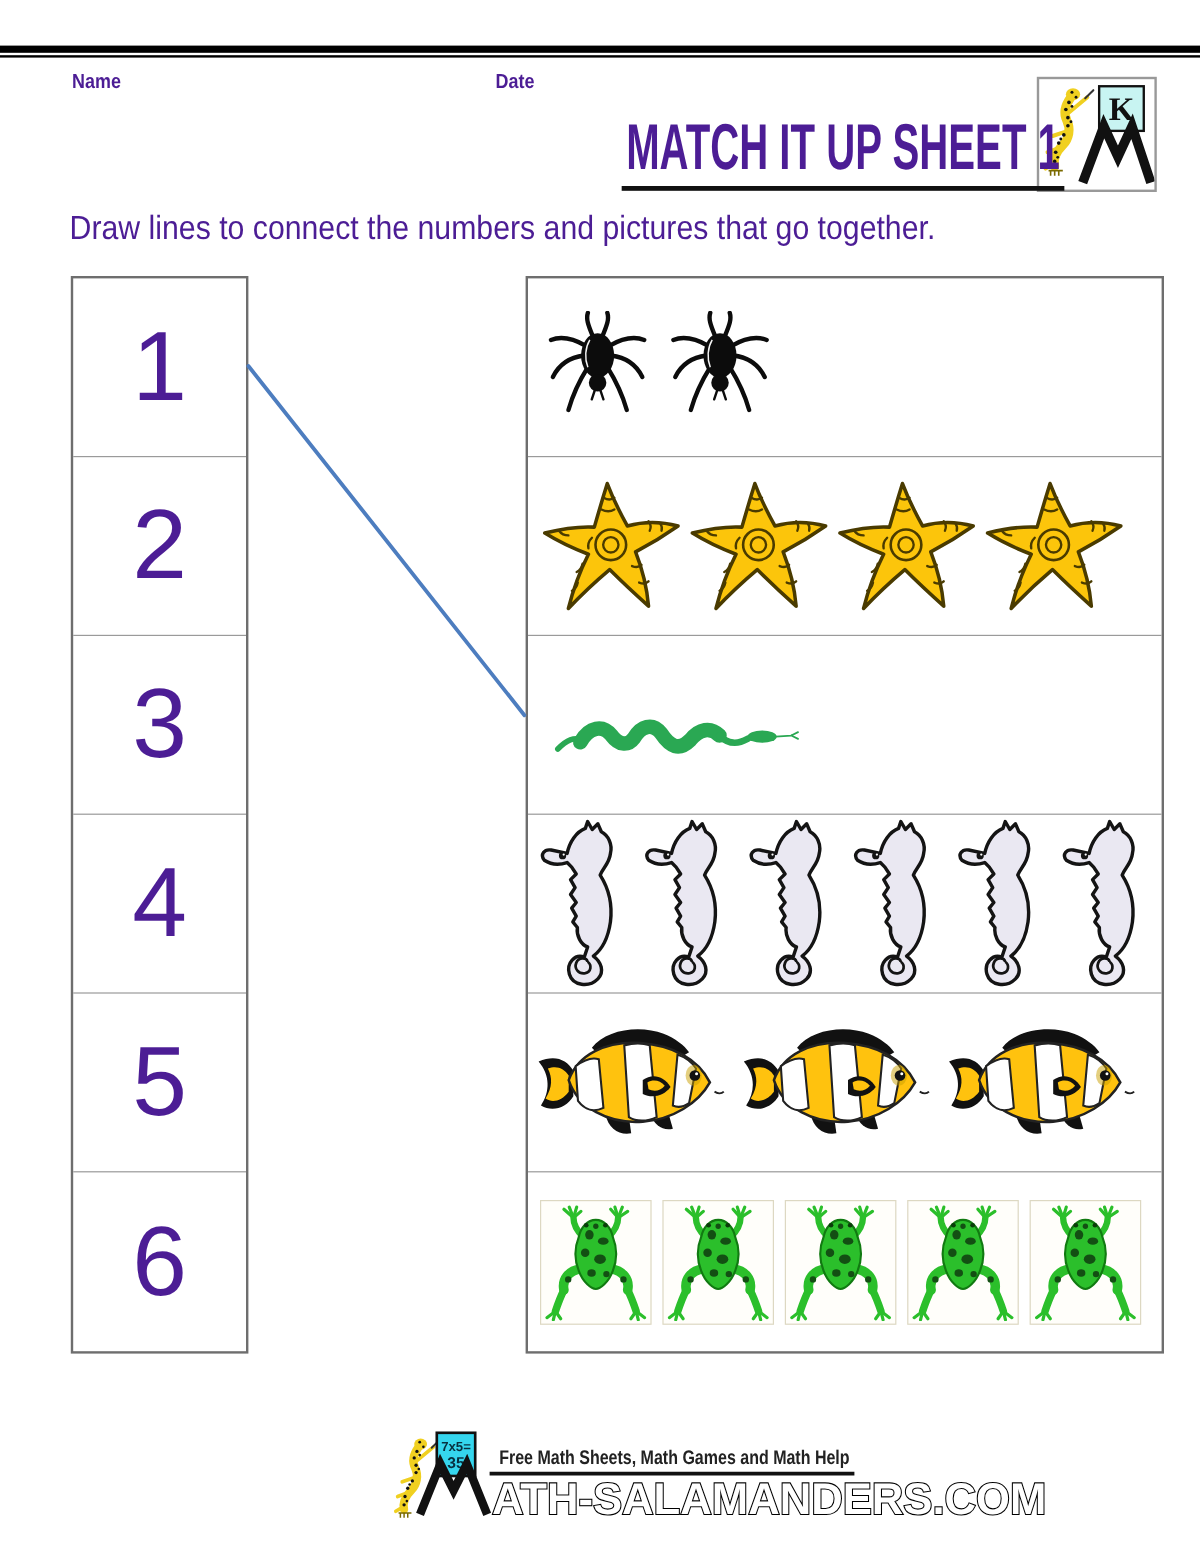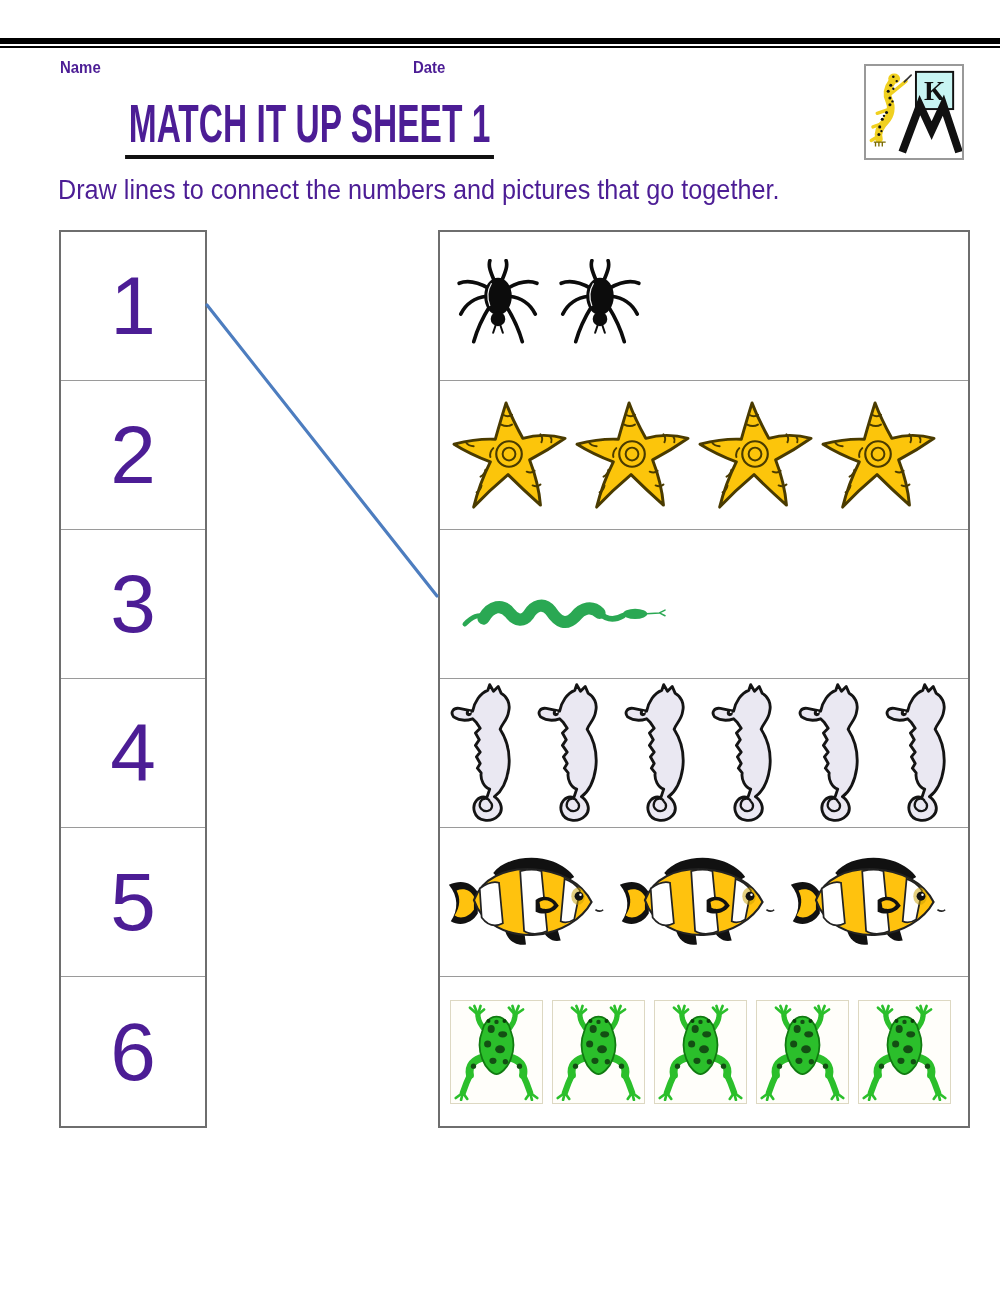--- a/index.html
+++ b/index.html
@@ -15,21 +15,21 @@
               transform:scaleX(.88);transform-origin:left;}
   .date-label{position:absolute;left:413px;top:58px;font-size:17px;font-weight:600;
               transform:scaleX(.88);transform-origin:left;}
 
   
   .corner-logo{position:absolute;left:864px;top:64px;width:100px;height:96px;background:#fff;
                border:2px solid #999;box-sizing:border-box;}
   .corner-logo svg{width:100%;height:100%;}
 
   
-  .title-wrap{position:absolute;left:12px;right:0;top:96px;text-align:left;}
+  .title-wrap{position:absolute;left:0;right:0;top:96px;text-align:right;}
   .title{display:inline-block;font-size:54px;line-height:1.0;font-weight:600;letter-spacing:0px;
          transform:scaleX(.62);transform-origin:center;border-bottom:4px solid #111;
          padding:0 6px 5px 6px;white-space:nowrap;}
 
   
   .instruction{position:absolute;left:58px;top:174px;font-size:28px;font-weight:500;white-space:nowrap;
                transform:scaleX(.90);transform-origin:left;}
 
   
   .numbers-box{position:absolute;left:59px;top:230px;width:148px;height:898px;box-sizing:border-box;
@@ -363,14 +363,26 @@
             <use href="#sym-frog"></use>
           </svg>
         </span>
       </div>
   </div>
 
   <svg class="line-overlay">
     <line x1="207" y1="305" x2="437" y2="596" stroke="#4d7dbf" stroke-width="3.2" stroke-linecap="round"></line>
   </svg>
 
+  <div class="footer-logo">
+    <svg viewBox="0 0 560 80">
+      <use href="#sym-salamander" x="6" y="6" width="46" height="70"></use>
+      <rect x="44" y="4" width="32" height="36" fill="#35d6ee" stroke="#111" stroke-width="2.2"></rect>
+      <text x="60" y="19" text-anchor="middle" font-size="11" font-weight="bold" fill="#083040">7x5=</text>
+      <text x="60" y="33" text-anchor="middle" font-size="13" font-weight="bold" fill="#083040">35</text>
+      <path d="M30,72 L47,30 L58,52 L69,30 L86,72" stroke="#111" stroke-width="7" fill="none"></path>
+      <line x1="88" y1="38" x2="392" y2="38" stroke="#111" stroke-width="3"></line>
+      <text x="96" y="30" font-size="16.5" font-weight="bold" fill="#222" textLength="292" lengthAdjust="spacingAndGlyphs">Free Math Sheets, Math Games and Math Help</text>
+      <text x="90" y="72" font-size="37" font-weight="bold" fill="#ffffff" stroke="#000" stroke-width="1.8" style="paint-order:stroke" textLength="462" lengthAdjust="spacingAndGlyphs">ATH-SALAMANDERS.COM</text>
+    </svg>
+  </div>
 
 </div>
 
 </body></html>

